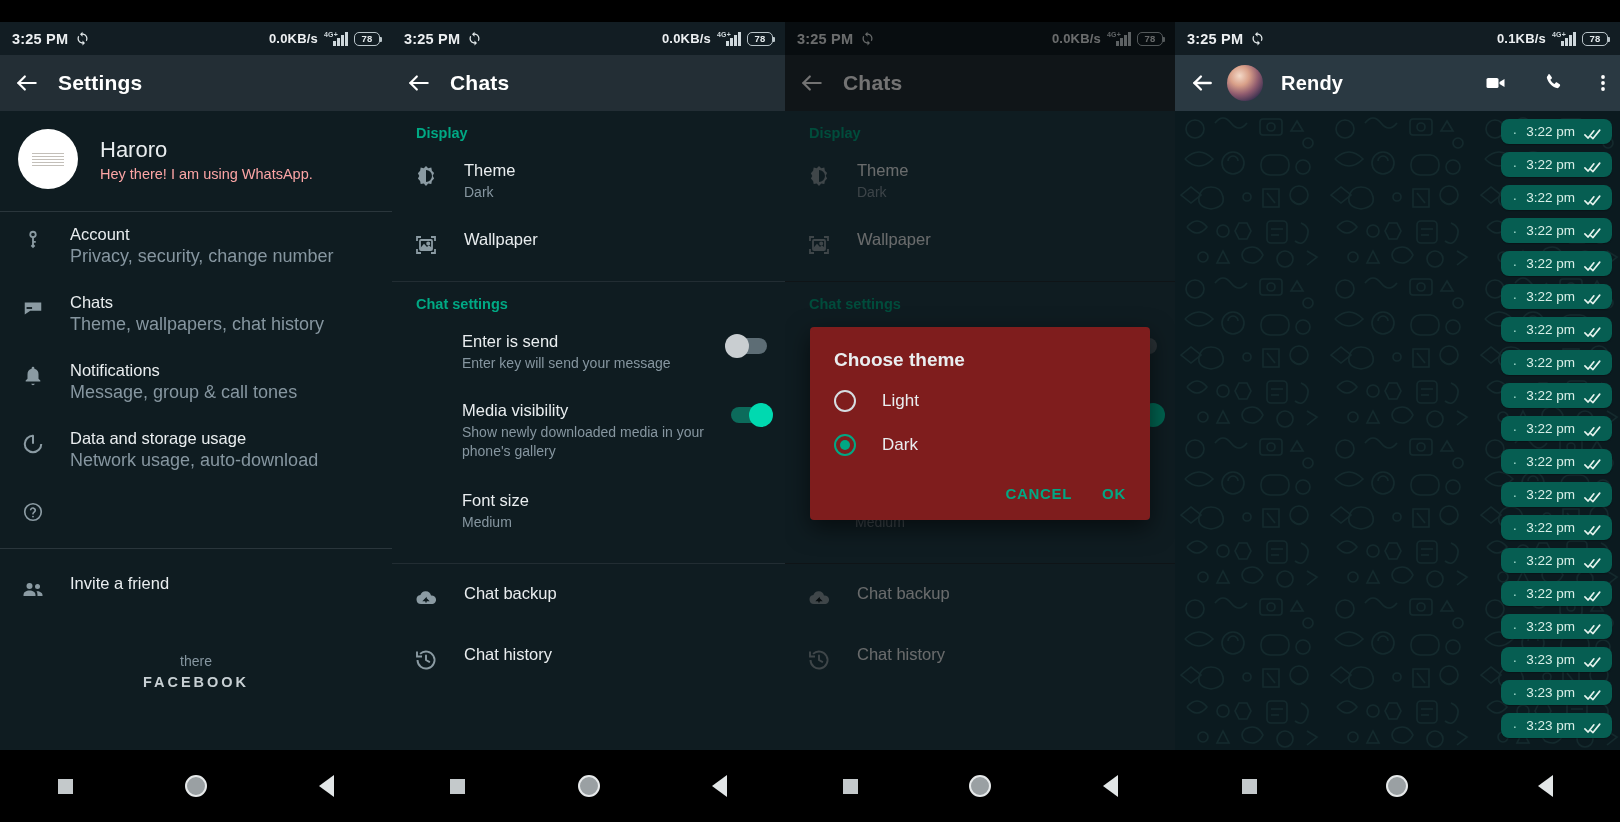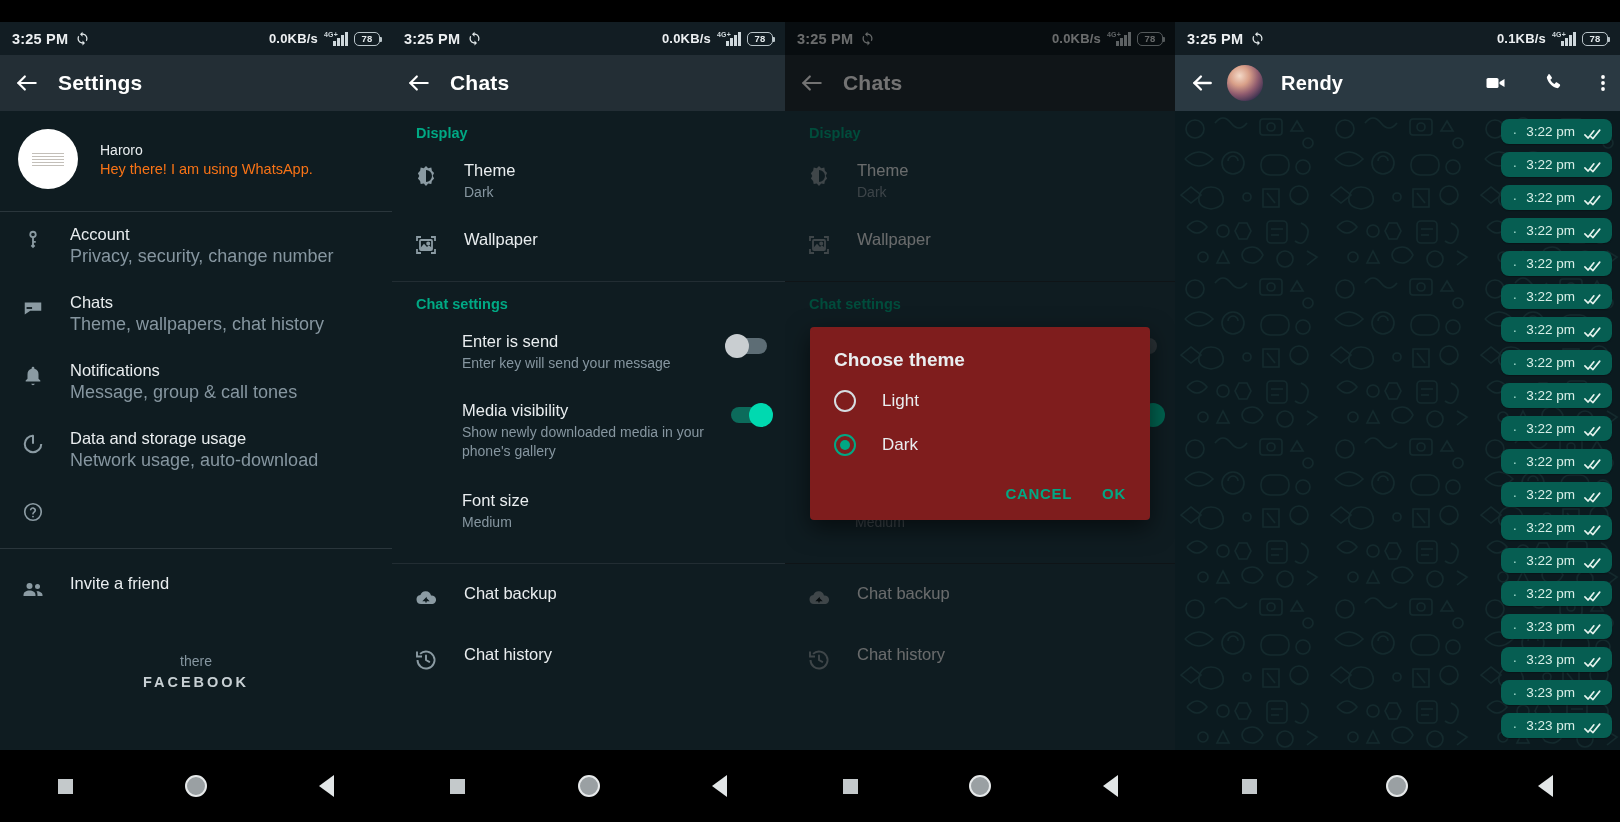--- a/index.html
+++ b/index.html
@@ -76,22 +76,22 @@
     background: radial-gradient(circle at 35% 30%, #f3d9c8 0%, #d9a089 28%, #8e5a6e 55%, #3a3050 80%, #252238 100%);
     margin-left: -6px;
   }
 
   
   .profile-row { display: flex; align-items: center; gap: 22px; padding: 18px 18px 22px 18px; }
   .profile-pic { width: 60px; height: 60px; border-radius: 50%; background: #fff; position:relative; flex:none;}
   .profile-pic .blur { position:absolute; left:14px; top:24px; width:32px; height:13px;
     background: repeating-linear-gradient(0deg,#b9b4ad 0 1.5px, #ffffff 1.5px 3px);
     filter: blur(0.6px); opacity:.85;}
-  .profile-name { color: #e9edef; font-size: 14px; margin-bottom: 3px; }
-  .profile-status { color: #f97316; font-size: 14.5px; }
+  .profile-name { color: #e9edef; font-size: 22px; margin-bottom: 3px; }
+  .profile-status { color: #fca5a5; font-size: 14.5px; }
   .divider { height: 1px; background: #2a363c; margin: 0 0 0 0; }
 
   .srow { display: flex; align-items: flex-start; gap: 24px; padding: 13px 18px 13px 20px; }
   .srow .sicon { width: 26px; flex: none; display:flex; align-items:center; justify-content:center; padding-top:4px;}
   .srow .stitle { color: #e9edef; font-size: 16.5px; margin-bottom: 2px; }
   .srow .ssub { color: #8696a0; font-size: 18px; }
 
   
   .section-label { color: #00a884; font-size: 14.5px; font-weight: bold; padding: 14px 0 10px 24px; }
   .crow { display:flex; align-items:flex-start; padding: 10px 18px 10px 20px; gap: 24px;}

